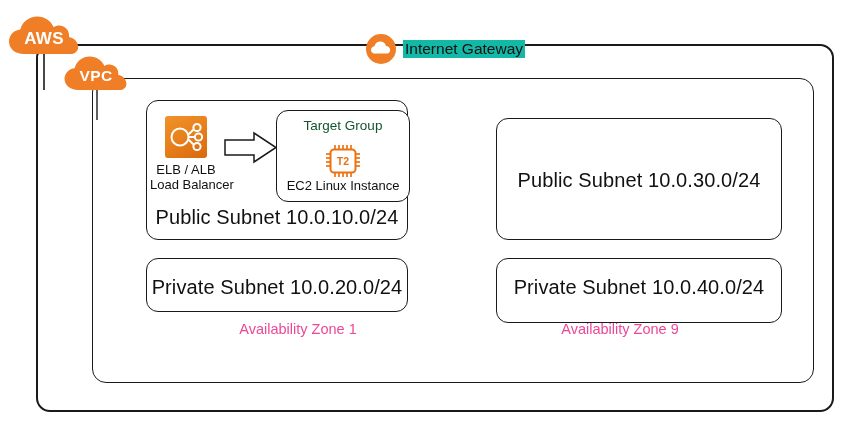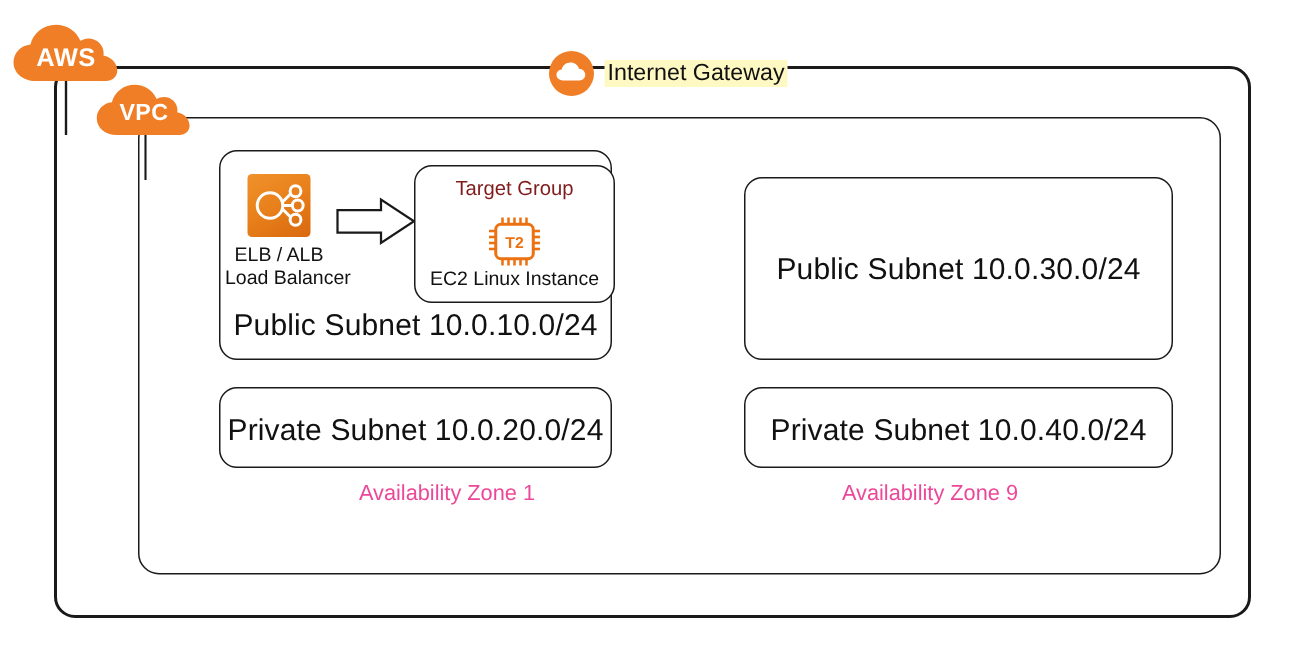--- a/index.html
+++ b/index.html
@@ -70,34 +70,34 @@
 
   
   .prv1 { left: 146px; top: 258px; width: 262px; height: 54px; }
   .prv1 .subnet-label { top: 17px; }
 
   
   .pub2 { left: 496px; top: 118px; width: 286px; height: 122px; }
   .pub2 .subnet-label { top: 50px; }
 
   
-  .prv2 { left: 496px; top: 258px; width: 286px; height: 54px; }
+  .prv2 { left: 496px; top: 258px; width: 286px; height: 65px; }
   .prv2 .subnet-label { top: 17px; }
 
   
   .tgbox {
     left: 276px; top: 110px; width: 134px; height: 92px;
     border-radius: 12px;
   }
   .tg-title {
     position: absolute;
     left: 0; right: 0; top: 7px;
     text-align: center;
     font-size: 13.5px;
-    color: #7f1d1d;
+    color: #14532d;
   }
   .tg-sub {
     position: absolute;
     left: 0; right: 0; bottom: 8px;
     text-align: center;
     font-size: 13px;
     color: #111111;
   }
   .chip-wrap {
     position: absolute;
@@ -155,21 +155,21 @@
     width: 30px;
     height: 30px;
     border-radius: 50%;
     background: #ef7e26;
     position: relative;
     flex: 0 0 auto;
   }
   .igw-text {
     font-size: 15.5px;
     color: #111111;
-    background: #fef9c3;
+    background: #14b8a6;
     padding: 0 2px;
     white-space: nowrap;
   }
 
   
   .cloud-badge {
     position: absolute;
     width: 76px;
     height: 48px;
   }

